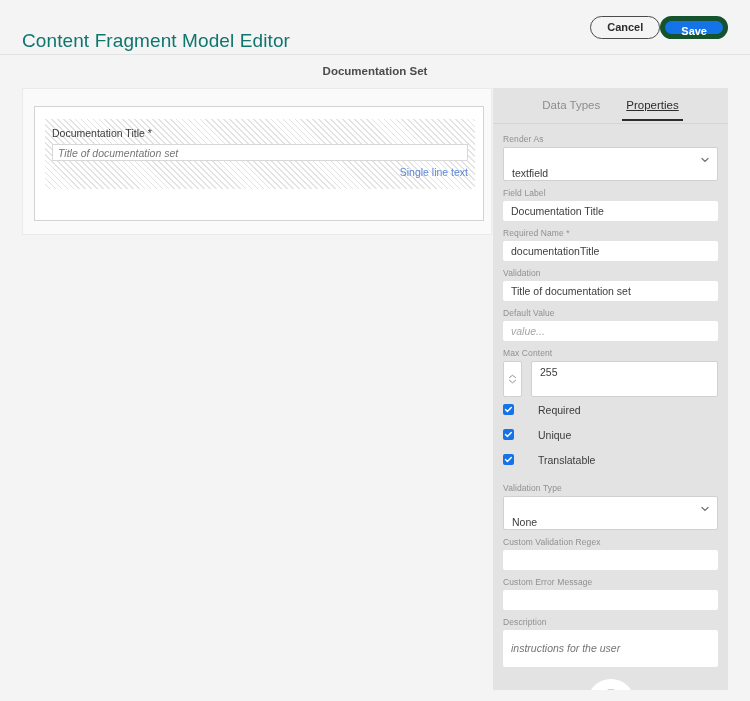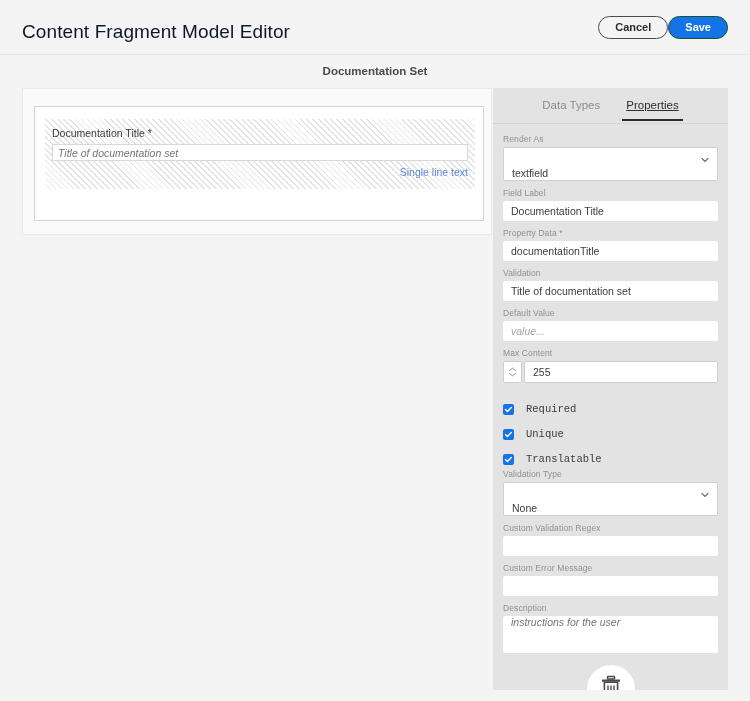--- a/index.html
+++ b/index.html
@@ -14,23 +14,23 @@
   
   .header {
     position: absolute;
     left: 0; top: 0;
     width: 750px; height: 55px;
     background: #f4f4f4;
     border-bottom: 1px solid #e4e4e4;
   }
   .header-title {
     position: absolute;
-    left: 22px; top: 21px;
+    left: 22px; top: 30px;
     font-size: 19px;
-    color: #0f172a;
+    color: #0f766e;
     font-weight: 400;
     letter-spacing: 0.1px;
   }
   .header-actions {
     position: absolute;
     right: 22px; top: 16px;
     display: flex;
     align-items: center;
   }
   .btn {
@@ -44,21 +44,21 @@
     white-space: nowrap;
     text-align: center;
   }
   .btn-cancel {
     background: transparent;
     border: 1px solid #4b4b4b;
     color: #2c2c2c;
   }
   .btn-save {
     background: #1473e6;
-    border: 1px solid #14532d;
+    border: 5px solid #14532d;
     color: #ffffff;
   }
 
   
   .subtitle-bar {
     position: absolute;
     left: 0; top: 55px;
     width: 750px; height: 33px;
     background: #f4f4f4;
   }
@@ -206,22 +206,22 @@
   .f-select .chev {
     position: absolute;
     right: 7px; top: 4px;
     width: 10px; height: 10px;
   }
 
   
   .stepper-row {
     display: flex;
     align-items: stretch;
-    gap: 2px;
-    height: 22px;
+    gap: 9px;
+    height: 36px;
   }
   .stepper-btns {
     width: 19px;
     background: #ffffff;
     border: 1px solid #d0d0d0;
     border-radius: 2px;
     display: flex;
     flex-direction: column;
     align-items: center;
     justify-content: center;
@@ -236,25 +236,24 @@
     font-size: 10.5px;
     color: #3c3c3c;
     padding: 0 8px;
     line-height: 20px;
     font-family: "Liberation Sans", sans-serif;
   }
 
   
   .cb-row {
     display: flex;
-    align-items: flex-end;
-    gap: 12px;
+    align-items: flex-start;
+    gap: 24px;
     height: 25px;
     cursor: pointer;
-    font-family: Liberation Mono, monospace;
   }
   .cb-box {
     width: 11px; height: 11px;
     background: #1473e6;
     border-radius: 2px;
     position: relative;
     flex: none;
   }
   .cb-box svg { position: absolute; left: 1px; top: 1px; }
   .cb-label {
@@ -263,21 +262,21 @@
   }
 
   .f-textarea {
     width: 215px; height: 37px;
     background: #ffffff;
     border: none;
     border-radius: 2px;
     font-size: 10.5px;
     font-style: italic;
     color: #a5a5a5;
-    padding: 0 8px;
+    padding: 12px 8px;
     font-family: "Liberation Sans", sans-serif;
     resize: none;
     display: block;
   }
 
   .delete-wrap {
     display: flex;
     justify-content: center;
     margin-top: 12px;
   }
@@ -336,21 +335,21 @@
         </span>
       </div>
     </div>
 
     <div class="field-group">
       <div class="f-label">Field Label</div>
       <div class="f-input">Documentation Title</div>
     </div>
 
     <div class="field-group">
-      <div class="f-label">Property Data *</div>
+      <div class="f-label">Required Name *</div>
       <div class="f-input">documentationTitle</div>
     </div>
 
     <div class="field-group">
       <div class="f-label">Validation</div>
       <div class="f-input">Title of documentation set</div>
     </div>
 
     <div class="field-group">
       <div class="f-label">Default Value</div>

